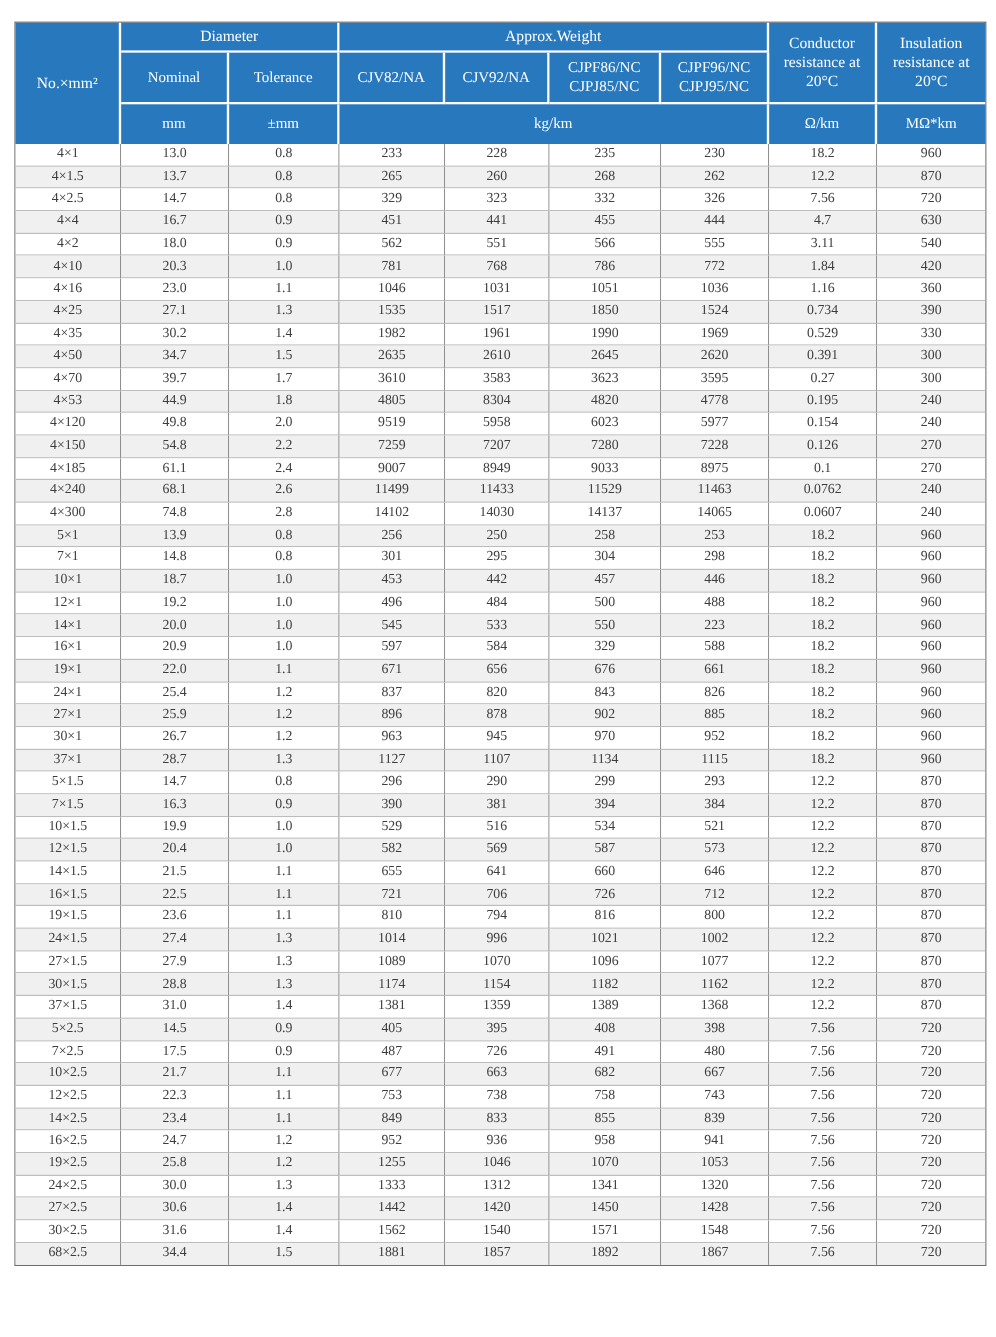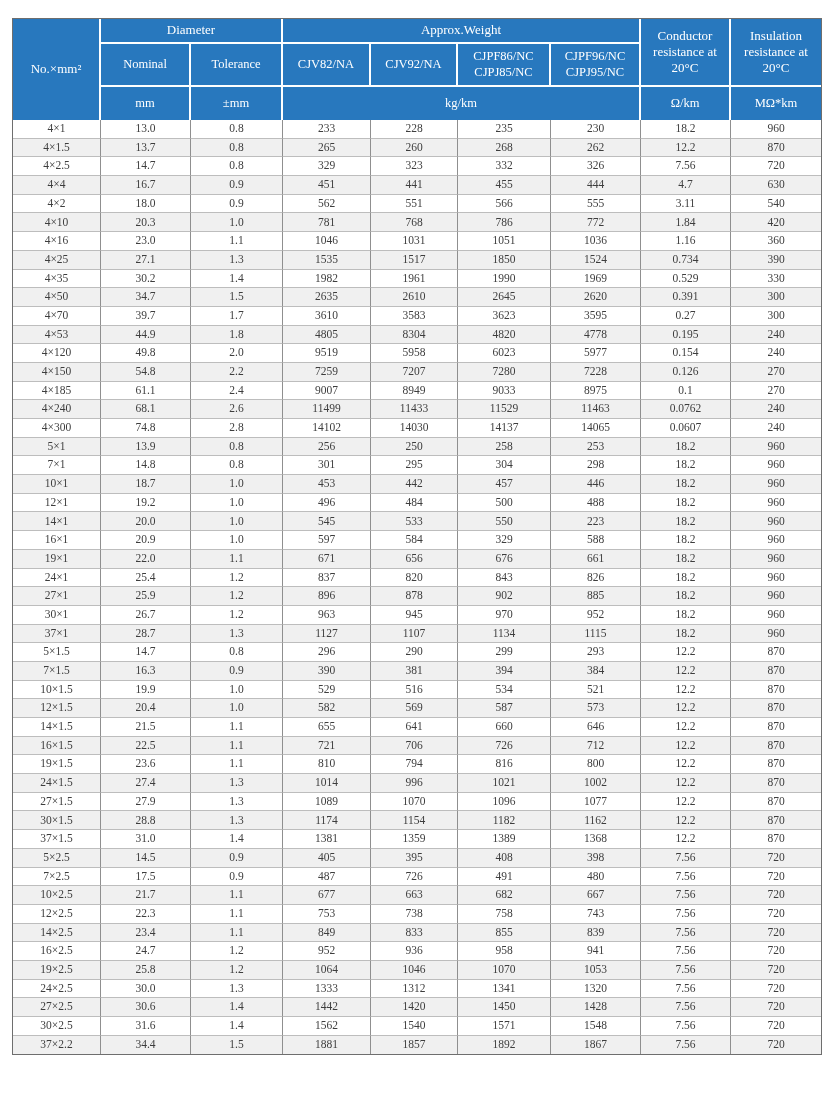--- a/index.html
+++ b/index.html
@@ -577,21 +577,21 @@
           <td>936</td>
           <td>958</td>
           <td>941</td>
           <td>7.56</td>
           <td>720</td>
         </tr>
         <tr>
           <td>19×2.5</td>
           <td>25.8</td>
           <td>1.2</td>
-          <td>1064</td>
+          <td>1255</td>
           <td>1046</td>
           <td>1070</td>
           <td>1053</td>
           <td>7.56</td>
           <td>720</td>
         </tr>
         <tr>
           <td>24×2.5</td>
           <td>30.0</td>
           <td>1.3</td>
@@ -618,21 +618,21 @@
           <td>31.6</td>
           <td>1.4</td>
           <td>1562</td>
           <td>1540</td>
           <td>1571</td>
           <td>1548</td>
           <td>7.56</td>
           <td>720</td>
         </tr>
         <tr>
-          <td>37×2.2</td>
+          <td>68×2.5</td>
           <td>34.4</td>
           <td>1.5</td>
           <td>1881</td>
           <td>1857</td>
           <td>1892</td>
           <td>1867</td>
           <td>7.56</td>
           <td>720</td>
         </tr>
       </tbody>

